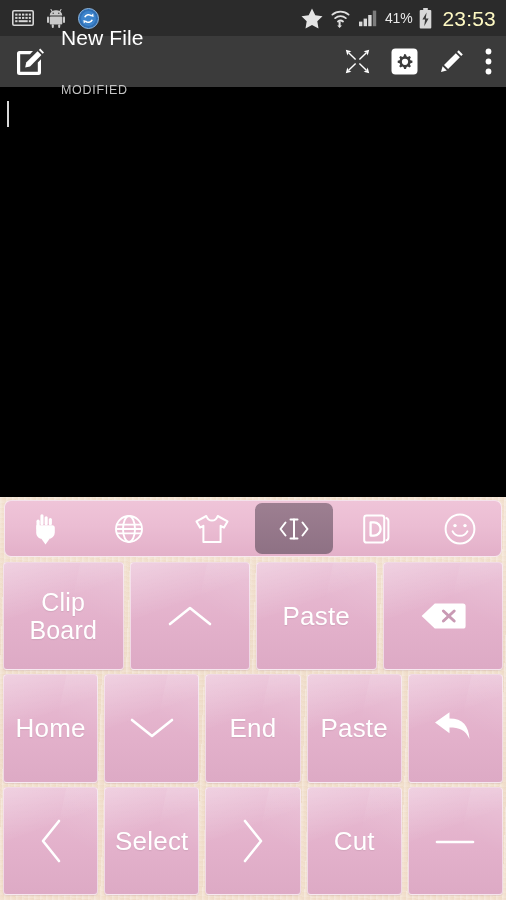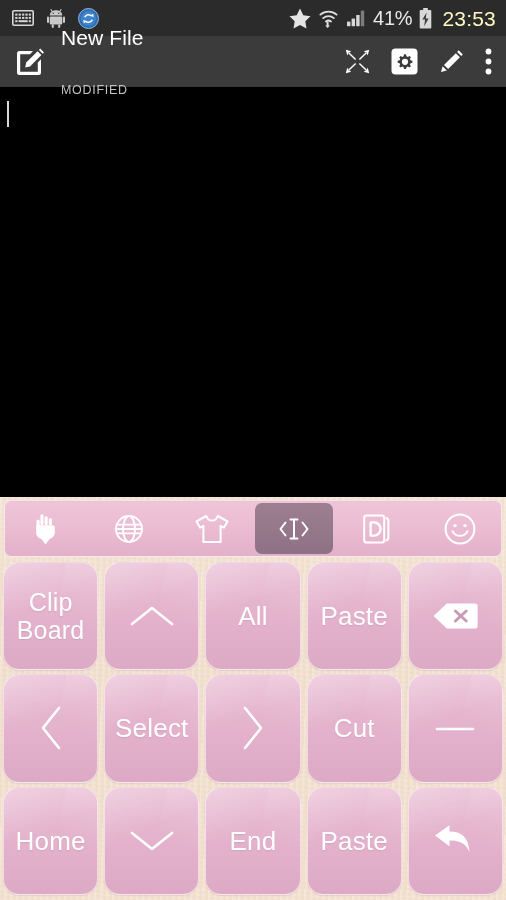--- a/index.html
+++ b/index.html
@@ -38,21 +38,21 @@
   }
   .sb-right {
     margin-left: auto;
     display: flex;
     align-items: center;
     gap: 7px;
   }
   .sb-icon { display: block; }
   .sb-pct {
     color: #e9e9e9;
-    font-size: 20px;
+    font-size: 14px;
     letter-spacing: -0.2px;
   }
   .sb-clock {
     color: #fef9c3;
     font-size: 21px;
     letter-spacing: 0.2px;
     margin-left: 3px;
     line-height: 1;
     font-weight: 400;
   }
@@ -185,21 +185,21 @@
     display: flex;
     flex-direction: column;
   }
   .kb-row {
     flex: 1 1 0;
     display: flex;
   }
   .key {
     flex: 1 1 0;
     margin: 2px 3px;
-    border-radius: 16px;
+    border-radius: 4px;
     border: 1px solid rgba(255,255,255,0.55);
     box-sizing: border-box;
     position: relative;
     display: flex;
     align-items: center;
     justify-content: center;
     background:
       linear-gradient(160deg, rgba(255,255,255,0.30) 0%, rgba(255,255,255,0.02) 38%, rgba(255,255,255,0) 39%),
       linear-gradient(180deg, #e9bdd4 0%, #e3b1cb 55%, #ddaac5 100%);
     box-shadow: 0 1px 1px rgba(160,120,140,0.18);
@@ -447,42 +447,66 @@
         <div class="key">
           <div class="key-label two-line">Clip<br>Board</div>
         </div>
 
         <div class="key">
           <svg class="key-glyph" width="46" height="26" viewBox="0 0 46 26">
             <path d="M3 21 23 5 43 21" fill="none" stroke="#ffffff" stroke-width="2.6" stroke-linecap="round" stroke-linejoin="round"></path>
           </svg>
         </div>
 
-        <div class="key">
-          <div class="key-label">All</div>
-        </div>
 
         <div class="key">
           <div class="key-label">Paste</div>
         </div>
 
         <div class="key">
           <svg class="key-glyph" width="46" height="32" viewBox="0 0 46 32">
             <path d="M14.8 3.4 43 3.4 A2.6 2.6 0 0 1 45.6 6 L45.6 26 A2.6 2.6 0 0 1 43 28.6 L14.8 28.6 L1.6 16Z" fill="#ffffff"></path>
             <g stroke="#c99ab4" stroke-width="3" stroke-linecap="round">
               <path d="M23.4 11 34.2 21"></path>
               <path d="M34.2 11 23.4 21"></path>
             </g>
           </svg>
         </div>
       </div>
 
       <div class="kb-row">
 
         <div class="key">
+          <div class="key-label">Home</div>
+        </div>
+
+        <div class="key">
+          <svg class="key-glyph" width="46" height="26" viewBox="0 0 46 26">
+            <path d="M3 5 23 21 43 5" fill="none" stroke="#ffffff" stroke-width="2.6" stroke-linecap="round" stroke-linejoin="round"></path>
+          </svg>
+        </div>
+
+        <div class="key">
+          <div class="key-label">End</div>
+        </div>
+
+        <div class="key">
+          <div class="key-label">Paste</div>
+        </div>
+
+        <div class="key">
+          <svg class="key-glyph" width="46" height="38" viewBox="0 0 46 38">
+            <path d="M3 13.5 17.5 3.2 17.5 9.6 C31 9.6 36.5 17 37.5 30 C33.5 20.5 27 18.4 17.5 18.4 L17.5 24.2Z" fill="#ffffff"></path>
+          </svg>
+        </div>
+      </div>
+
+      <div class="kb-row">
+
+        <div class="key">
           <svg class="key-glyph" width="26" height="46" viewBox="0 0 26 46">
             <path d="M21 3 5 23 21 43" fill="none" stroke="#ffffff" stroke-width="2.6" stroke-linecap="round" stroke-linejoin="round"></path>
           </svg>
         </div>
 
         <div class="key">
           <div class="key-label">Select</div>
         </div>
 
         <div class="key">
@@ -494,43 +518,16 @@
         <div class="key">
           <div class="key-label">Cut</div>
         </div>
 
         <div class="key">
           <svg class="key-glyph" width="40" height="14" viewBox="0 0 40 14">
             <path d="M2 8 38 8" fill="none" stroke="#ffffff" stroke-width="2.6" stroke-linecap="round"></path>
           </svg>
         </div>
       </div>
-
-      <div class="kb-row">
-
-        <div class="key">
-          <div class="key-label">Home</div>
-        </div>
-
-        <div class="key">
-          <svg class="key-glyph" width="46" height="26" viewBox="0 0 46 26">
-            <path d="M3 5 23 21 43 5" fill="none" stroke="#ffffff" stroke-width="2.6" stroke-linecap="round" stroke-linejoin="round"></path>
-          </svg>
-        </div>
-
-        <div class="key">
-          <div class="key-label">End</div>
-        </div>
-
-        <div class="key">
-          <div class="key-label">Paste</div>
-        </div>
-
-        <div class="key">
-          <svg class="key-glyph" width="46" height="38" viewBox="0 0 46 38">
-            <path d="M3 13.5 17.5 3.2 17.5 9.6 C31 9.6 36.5 17 37.5 30 C33.5 20.5 27 18.4 17.5 18.4 L17.5 24.2Z" fill="#ffffff"></path>
-          </svg>
-        </div>
-      </div>
     </div>
   </div>
 
 </div>
 
 </body></html>

